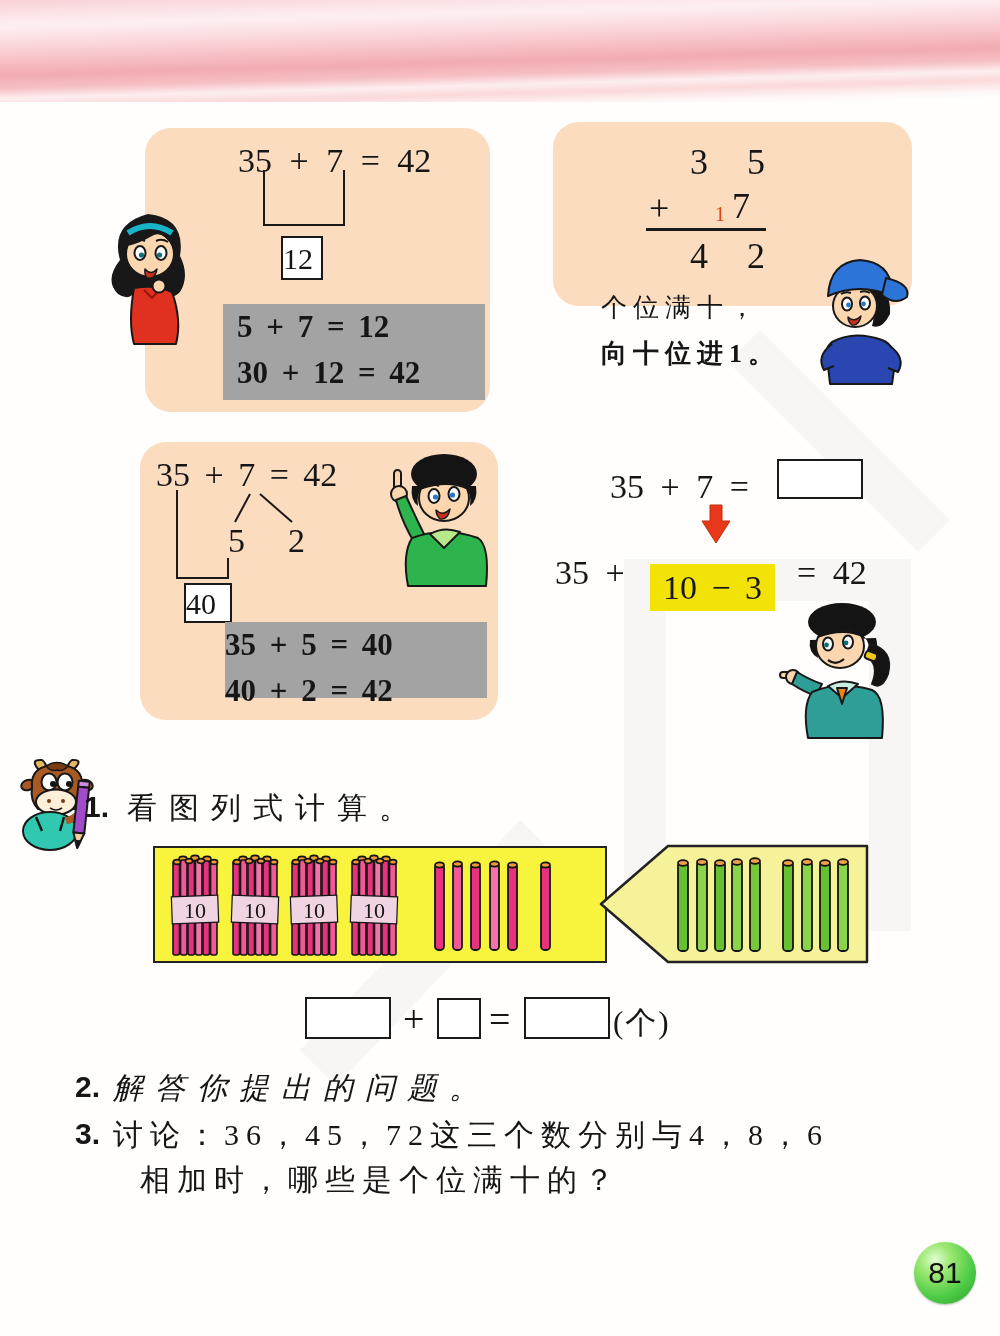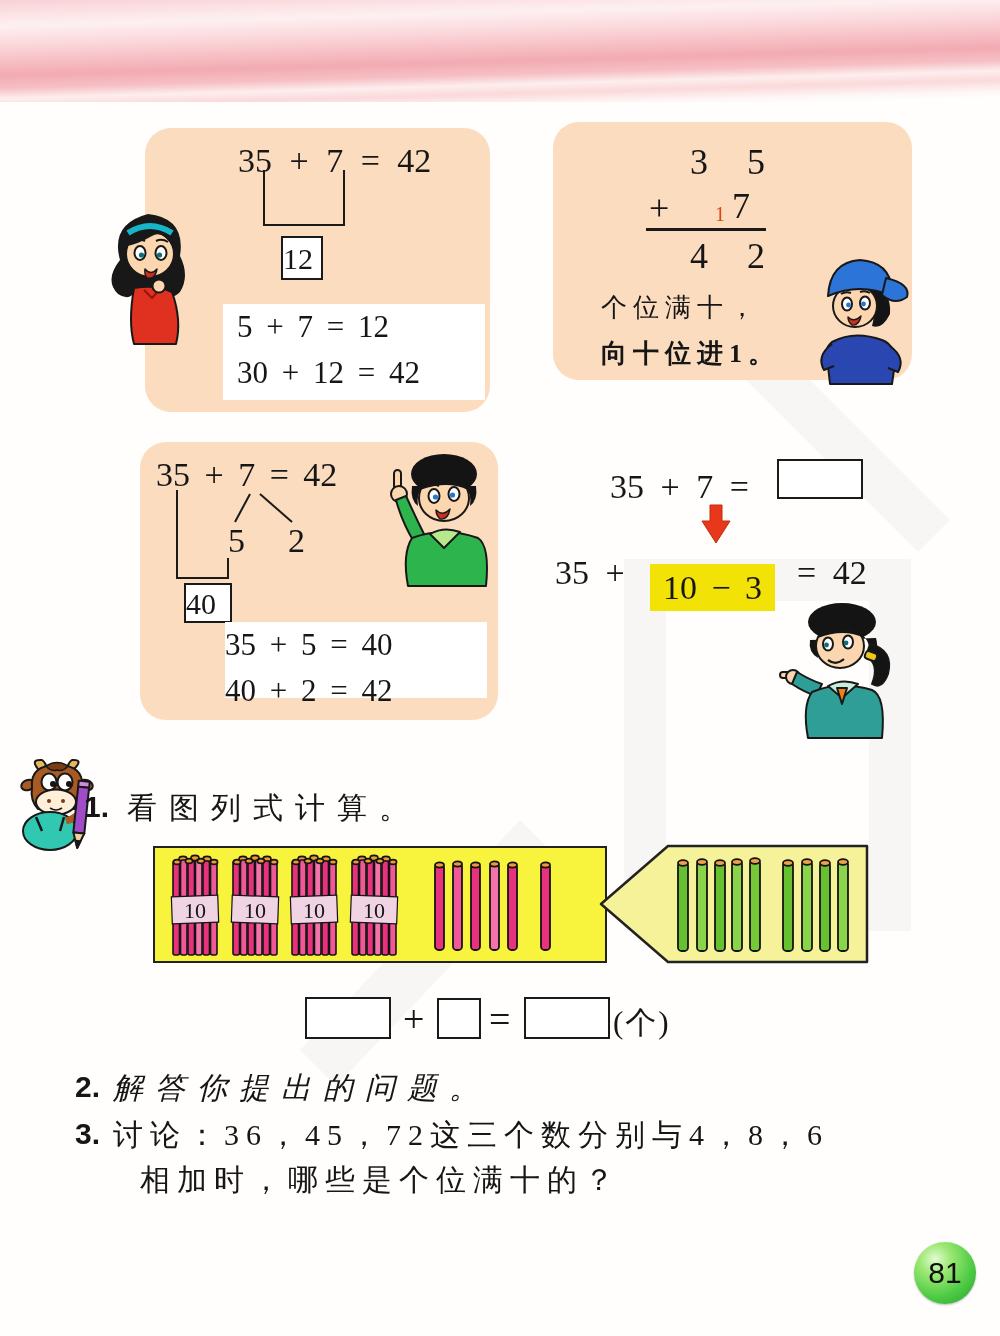--- a/index.html
+++ b/index.html
@@ -11,21 +11,21 @@
   .banner-inner{position:absolute;left:-20px;top:-14px;width:1060px;height:130px;
     transform:rotate(-1.6deg);transform-origin:40% 50%;
     background:linear-gradient(to bottom,
       #f8cdd2 0%, #fbdee1 10%, #fdf0f1 22%, #fbd9dc 36%, #f7c2c7 48%,
       #f2abb2 60%, #f6bfc4 70%, #fdeeee 78%, #fbd9da 85%, #fef7f7 94%, #ffffff 100%);}
   
   .watermark{left:0;top:0;width:1000px;height:1336px;pointer-events:none;}
   
   .peach{background:#fbdcbf;border-radius:26px;}
   .eq{font-size:34px;line-height:1;white-space:nowrap;word-spacing:9px;}
-  .ybk{background:#ffffff;}
+  .ybk{background:#a3a3a3;font-weight:bold;}
   .steps{font-size:31px;line-height:46px;white-space:nowrap;word-spacing:6px;}
   .wbox{background:#ffffff;border:2.5px solid #1a1a1a;box-sizing:border-box;
         text-align:left;font-size:30px;}
   .bracket{border:2.5px solid #1a1a1a;border-top:none;box-sizing:border-box;}
   .cn{font-size:26px;line-height:1.5;letter-spacing:6px;white-space:nowrap;margin-left:12px;}
   .colnum{font-size:36px;line-height:1;letter-spacing:15px;white-space:nowrap;}
   .carry{font-size:20px;line-height:1;color:#e04410;}
   .rule{background:#1a1a1a;height:3px;}
   .exnum{font-family:"Liberation Sans","DejaVu Sans",sans-serif;font-weight:700;
          font-size:30px;line-height:1;}
@@ -82,21 +82,21 @@
         <path d="M33 38 Q39 34 45 37" fill="none"></path>
         <path d="M56 37 Q62 34 68 38" fill="none"></path>
         <path d="M45 65 Q51 72 57 65 Q55 76 47 74 Q44 70 45 65 Z" fill="#c83020" stroke-width="1.4"></path>
         <path d="M34 84 Q28 118 34 140 L76 140 Q82 116 72 88 Q56 80 34 84 Z" fill="#e03020"></path>
         <path d="M44 86 L52 94 L60 85" fill="none" stroke="#901808"></path>
         <circle cx="59" cy="82" r="6.5" fill="#fcd6ae"></circle>
       </g>
     </svg>
   </div>
 
-  <div class="abs peach" style="left:553px;top:122px;width:359px;height:258px;">
+  <div class="abs peach" style="left:553px;top:122px;width:359px;height:184px;">
     <div class="abs colnum" style="left:137px;top:22px;">3 5</div>
     <div class="abs colnum" style="left:96px;top:68px;letter-spacing:0;">+</div>
     <div class="abs carry" style="left:162px;top:82px;">1</div>
     <div class="abs colnum" style="left:179px;top:66px;letter-spacing:0;">7</div>
     <div class="abs rule" style="left:93px;top:106px;width:120px;"></div>
     <div class="abs colnum" style="left:137px;top:116px;font-family:Liberation Serif, serif;">4 2</div>
     <div class="abs cn" style="left:36px;top:166px;">个位满十，</div>
     <div class="abs cn" style="left:36px;top:212px;font-weight:bold;">向十位进1。</div>
 
     <svg class="abs" style="left:255px;top:122px;" width="104" height="140" viewBox="0 0 104 140">

